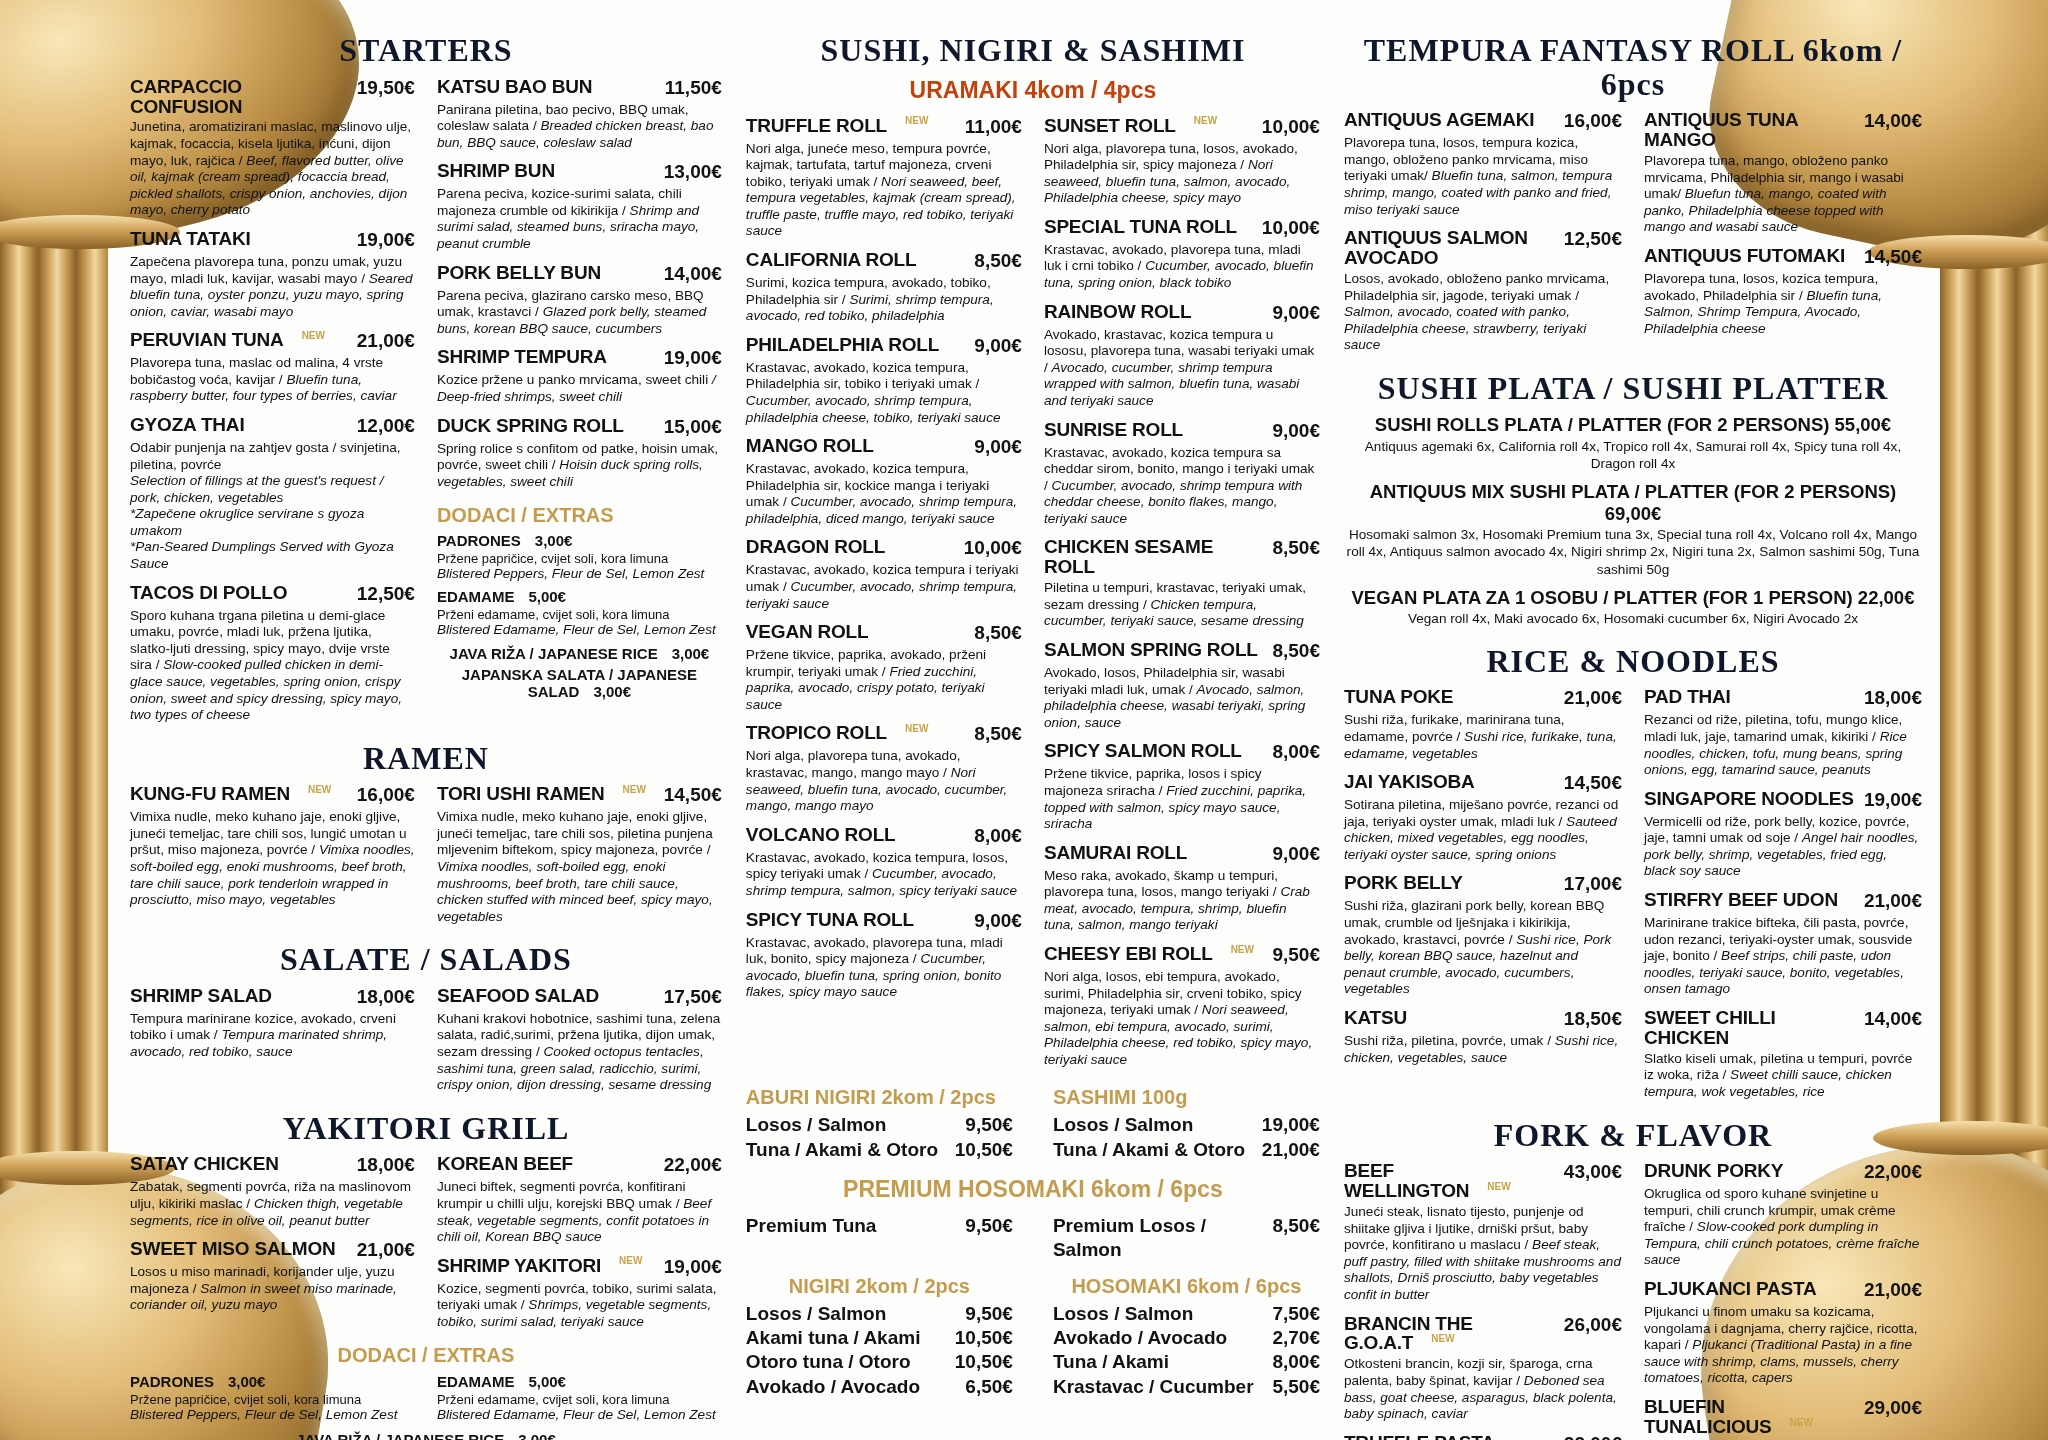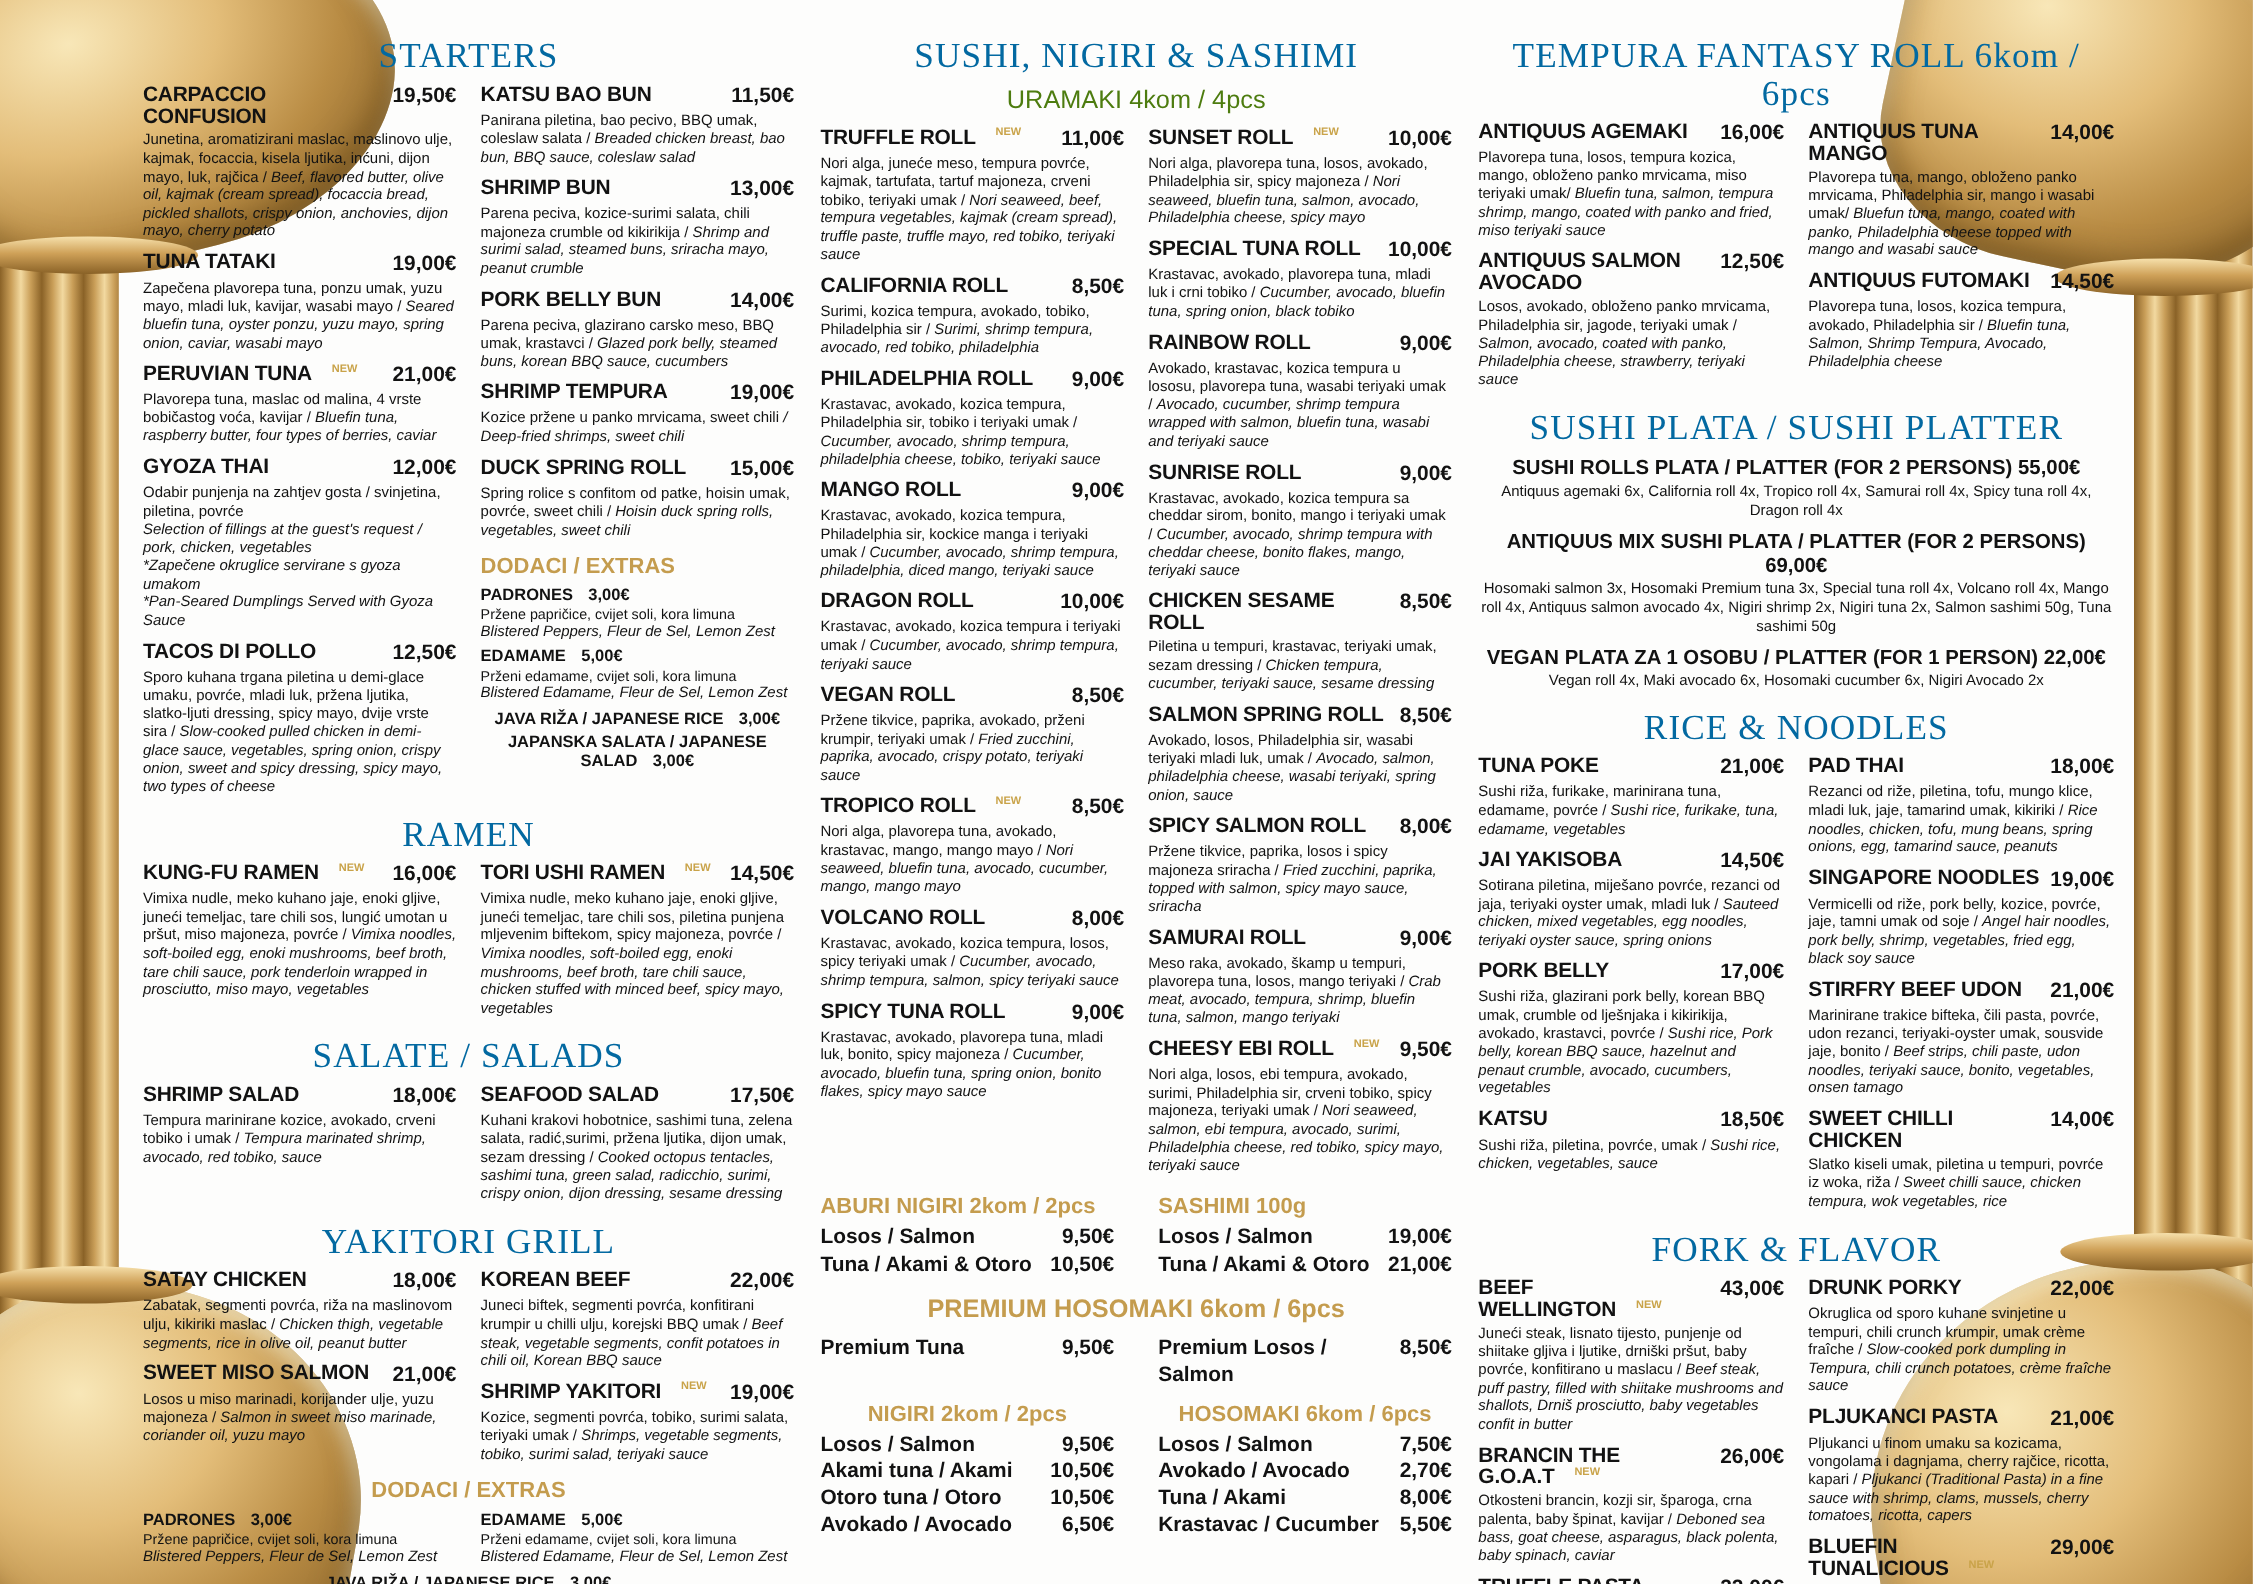--- a/index.html
+++ b/index.html
@@ -23,23 +23,23 @@
   .ring.tl2{left:-20px;top:215px;width:200px;}
   .ring.tr2{right:-20px;top:235px;width:200px;}
   .ring.bl2{left:-20px;bottom:255px;width:195px;}
   .ring.br2{right:-20px;bottom:285px;width:195px;}
   
   .content{position:absolute;left:130px;top:26px;width:1792px;z-index:3;display:flex;gap:24px;}
   .mcol{display:flex;flex-direction:column;}
   .mcol.c-left{width:600px;}
   .mcol.c-center{width:582px;}
   .mcol.c-right{width:586px;}
-  .sectitle{font-family:"Liberation Serif",serif;font-weight:normal;color:#0369a1;
+  .sectitle{font-family:"Liberation Serif",serif;font-weight:bold;color:#0f172a;
     text-align:center;font-size:32px;letter-spacing:1px;line-height:1.05;margin:8px 0 9px;}
-  .subtitle{text-align:center;color:#4d7c0f;font-weight:normal;font-size:23px;margin:0 0 12px;}
+  .subtitle{text-align:center;color:#c2410c;font-weight:bold;font-size:23px;margin:0 0 12px;}
   .goldcenter{text-align:center;color:#c49c4e;font-weight:bold;font-size:20px;margin:4px 0 6px;}
   .pair{display:grid;grid-template-columns:1fr 1fr;column-gap:22px;align-items:start;}
   .stack{display:flex;flex-direction:column;}
   .item{margin-bottom:10px;}
   .ihead{display:flex;justify-content:space-between;align-items:flex-start;gap:10px;}
   .iname{font-weight:bold;font-size:19px;line-height:1.05;letter-spacing:-.2px;}
   .iprice{font-weight:bold;font-size:19px;white-space:nowrap;}
   .idesc{font-size:13.6px;line-height:1.22;margin-top:3px;}
   .idesc .it{font-style:italic;}
   sup.new{color:#c9a349;font-weight:bold;font-size:10px;margin-left:2px;letter-spacing:0;padding-left:16px;}

